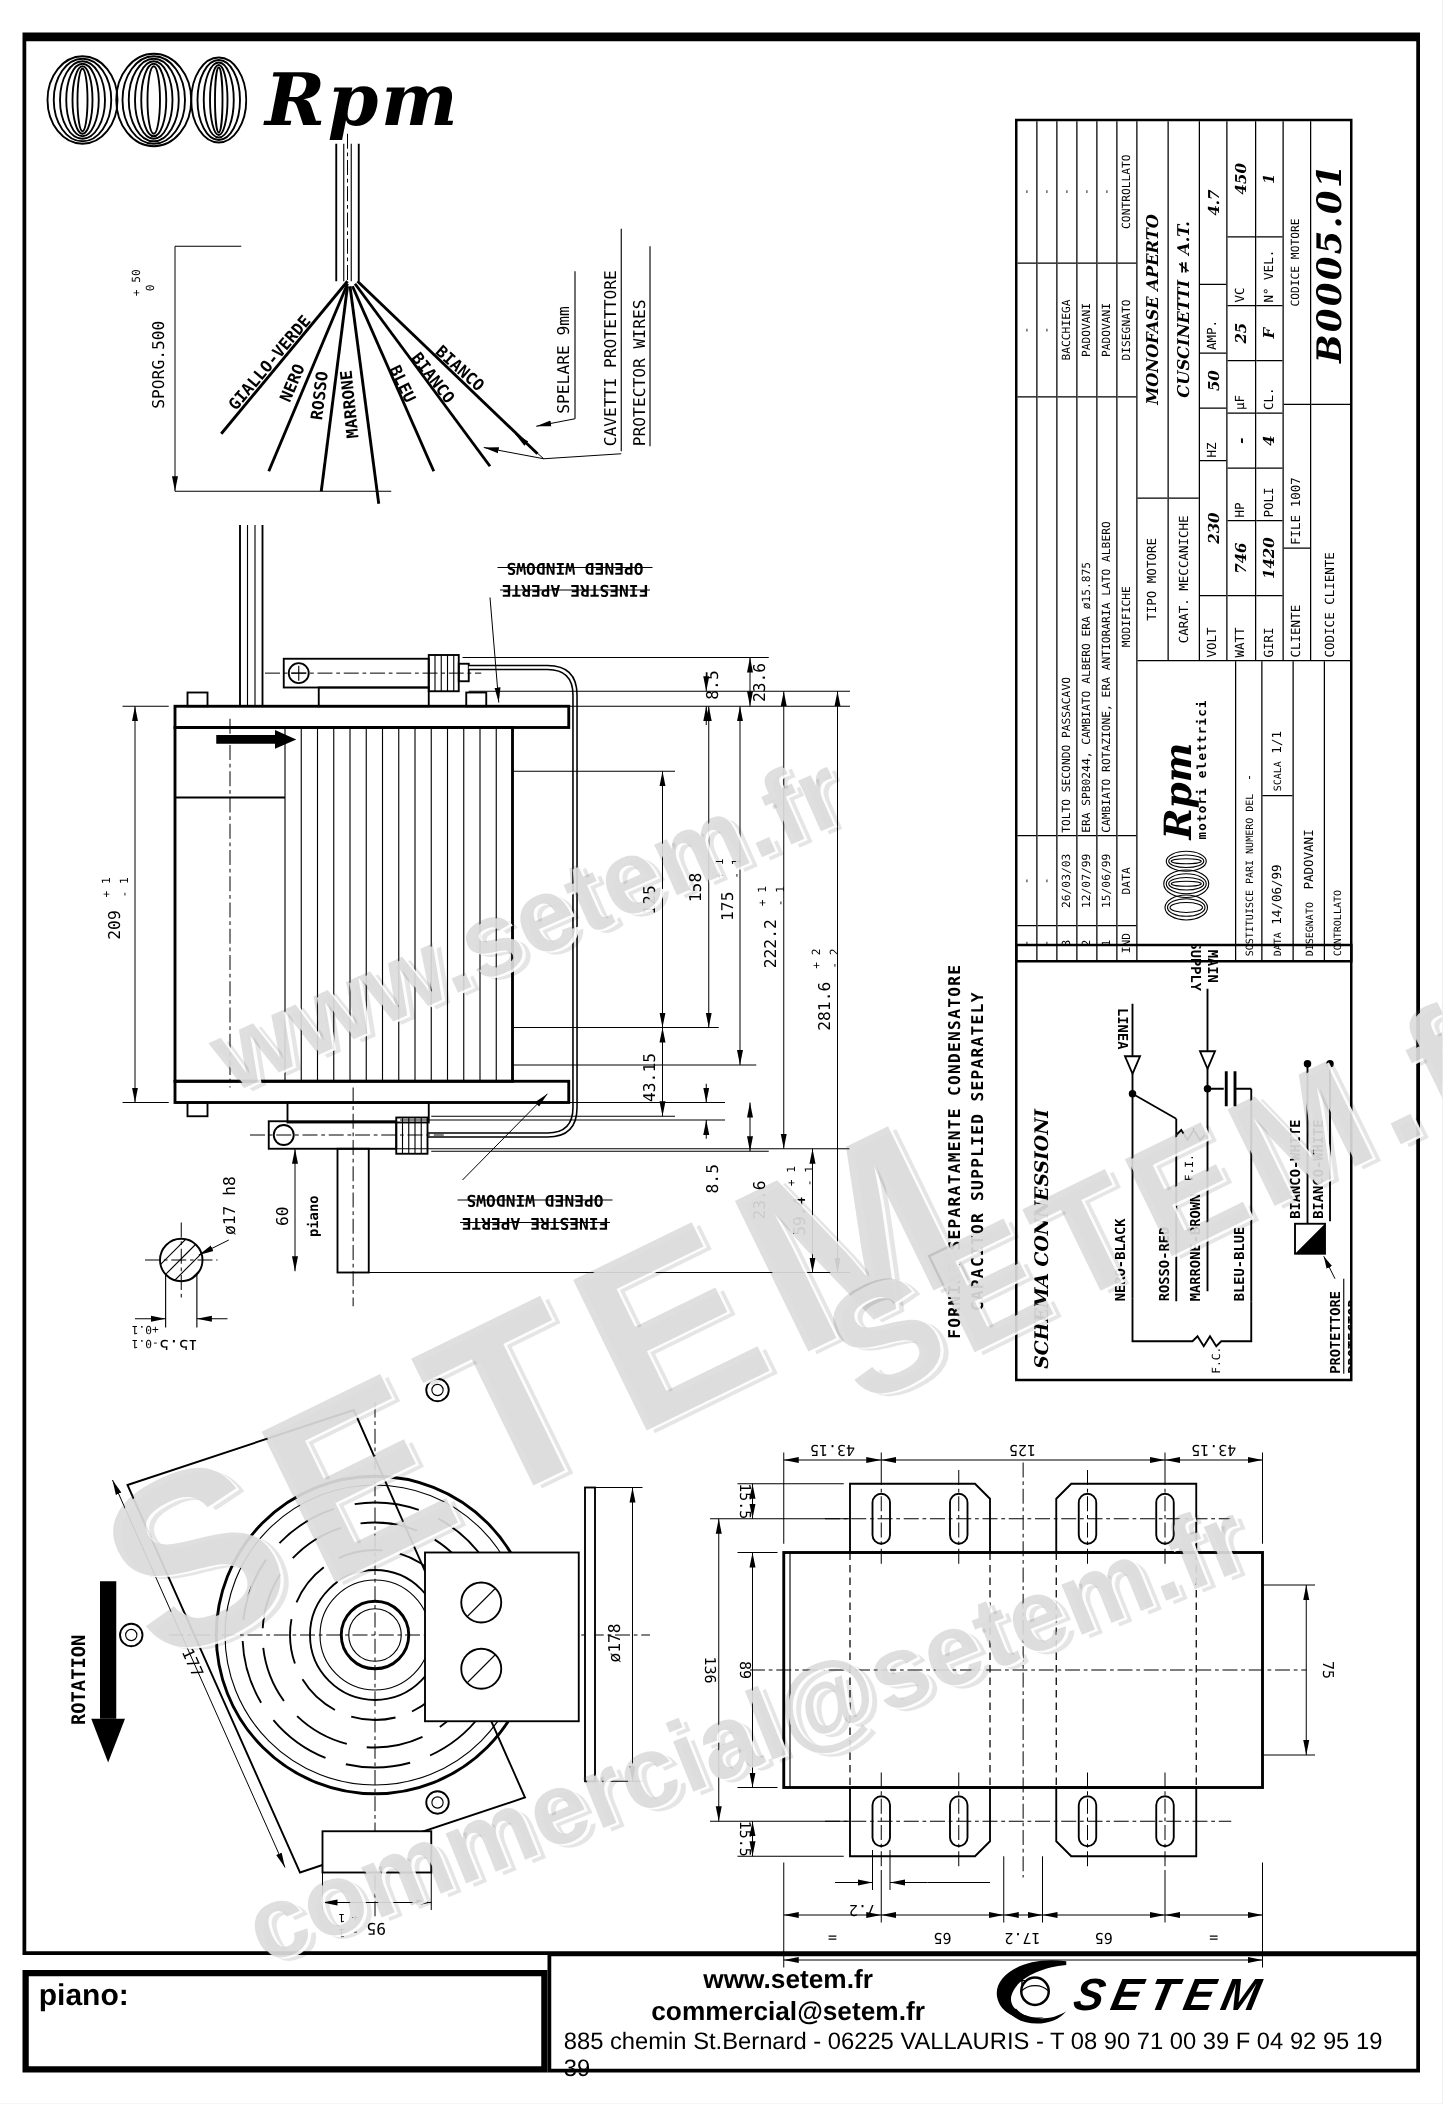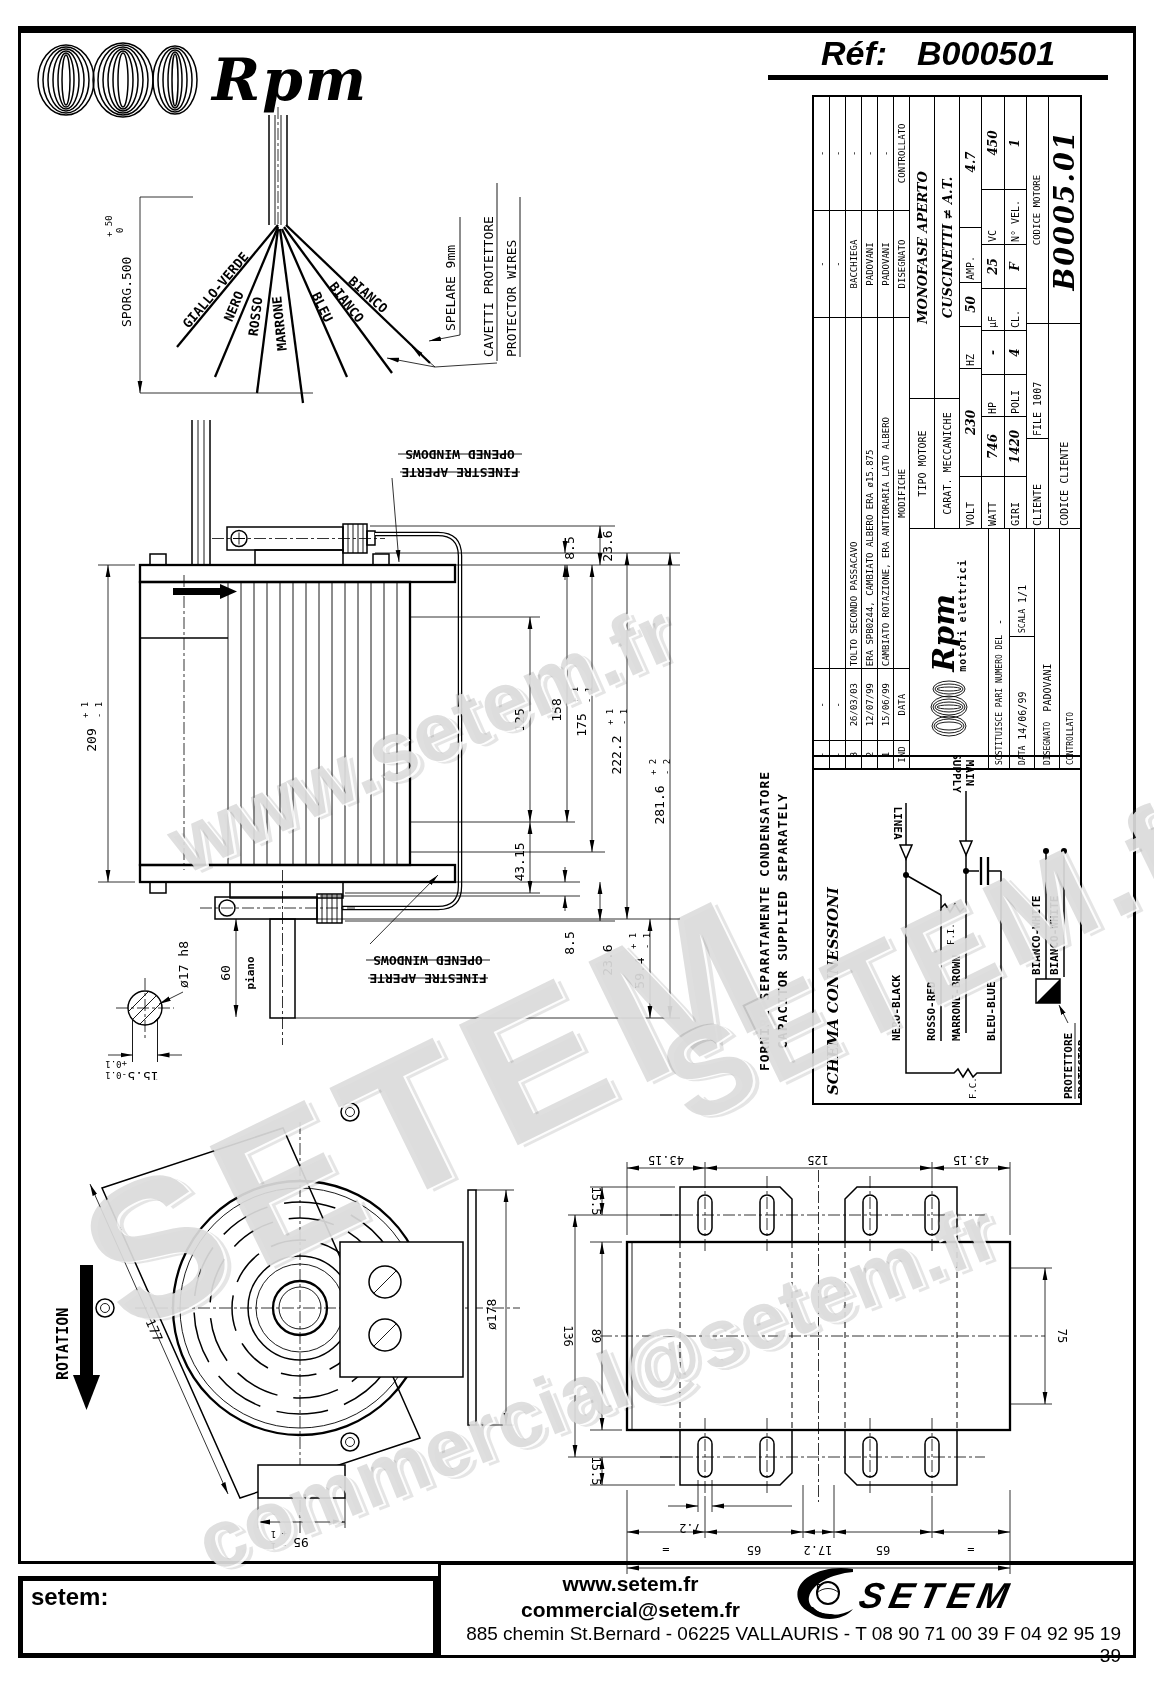--- a/index.html
+++ b/index.html
@@ -53,21 +53,21 @@
            text-align:center;line-height:18px;letter-spacing:1px}
   
   .schemabox{position:absolute;left:812px;top:755px;width:270px;height:350px;
              border:2px solid #000;box-sizing:border-box}
   
   .codebox{position:absolute;left:18px;top:1576px;width:420px;height:82px;border:5px solid #000;box-sizing:border-box}
   .codebox .lbl{position:absolute;left:8px;top:2px;font:bold 24px "Liberation Sans",sans-serif}
   .codebox .val{position:absolute;left:90px;top:14px;font:bold 46px "Liberation Sans",sans-serif;letter-spacing:2px}
   .footright{position:absolute;left:438px;top:1562px;width:698px;height:96px;border:3px solid #000;box-sizing:border-box}
   .weburls{position:absolute;left:80px;top:6px;text-align:center;font:bold 21px "Liberation Sans",sans-serif;line-height:26px}
-  .address{position:absolute;left:10px;top:58px;width:670px;text-align:right;
+  .address{position:absolute;left:10px;top:58px;width:670px;text-align:left;
            font:19px "Liberation Sans",sans-serif}
   .setemlogo{position:absolute;left:350px;top:2px}
 </style>
 </head>
 <body>
 
 <div class="page">
 
   <div class="frame"></div>
 
@@ -89,23 +89,20 @@
         <ellipse cx="145" cy="40" rx="22" ry="34"></ellipse>
           <ellipse cx="145" cy="40" rx="17" ry="32"></ellipse>
         <ellipse cx="145" cy="40" rx="12" ry="30"></ellipse>
           <ellipse cx="145" cy="40" rx="7" ry="28"></ellipse>
         <ellipse cx="145" cy="40" rx="3" ry="26"></ellipse>
       </g>
     </svg>
     <span class="rpm-script">Rpm</span>
   </div>
 
-  <div class="refbox">
-    <span>Réf:</span><span class="sp"></span><span>B000501</span>
-  </div>
 
   <div class="wm" style="left:150px;top:690px;font-size:84px;transform:rotate(-24deg)">www.setem.fr</div>
   <div class="wm" style="left:60px;top:1000px;font-size:195px;letter-spacing:14px;transform:rotate(-26deg)">SETEM</div>
   <div class="wm" style="left:640px;top:880px;font-size:125px;letter-spacing:8px;transform:rotate(-26deg)">SETEM.fr</div>
   <div class="wm" style="left:170px;top:1340px;font-size:82px;transform:rotate(-22deg)">commercial@setem.fr</div>
 
   <svg style="position:absolute;left:85px;top:105px" width="470" height="310" viewBox="0 0 470 310">
     <defs>
       <marker id="wf-ae" markerWidth="13" markerHeight="6" refX="12" refY="3" orient="auto" markerUnits="userSpaceOnUse">
           <path d="M12,3 L0,0.6 L0,5.4 Z"></path>
@@ -743,21 +740,21 @@
           <div style="flex:1;display:flex">
             <div class="tb-cell" style="width:205px;font-size:10px">CODICE CLIENTE</div>
             <div class="tb-cell last bigcode" style="flex:1;justify-content:center">B0005.01</div>
           </div>
         </div>
       </div>
     </div>
   </div>
 
   <div class="codebox">
-    <div class="lbl">setem:</div>
+    <div class="lbl">piano:</div>
   </div>
   <div class="footright">
     <div class="weburls">
       <div>www.setem.fr</div>
       <div>commercial@setem.fr</div>
     </div>
     <div class="setemlogo">
       <svg width="330" height="54" viewBox="0 0 330 54">
         <g>
           <path class="blk" d="M62,2 C28,-3 2,14 7,32 C10,45 28,52 44,47 C28,48 16,40 18,30 C21,17 40,7 62,5 Z"></path>

